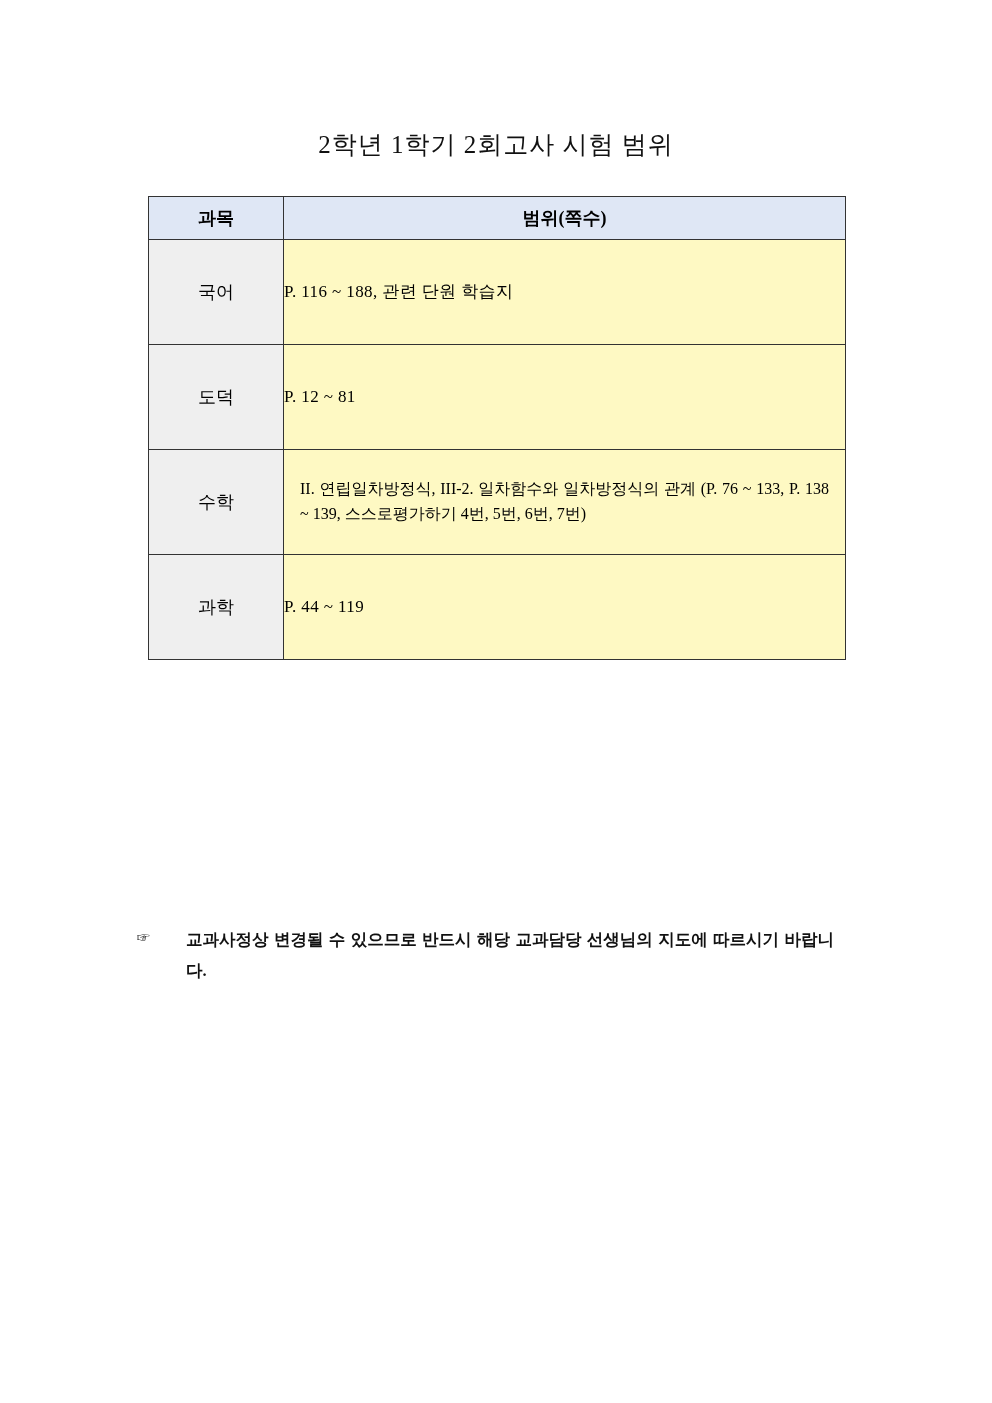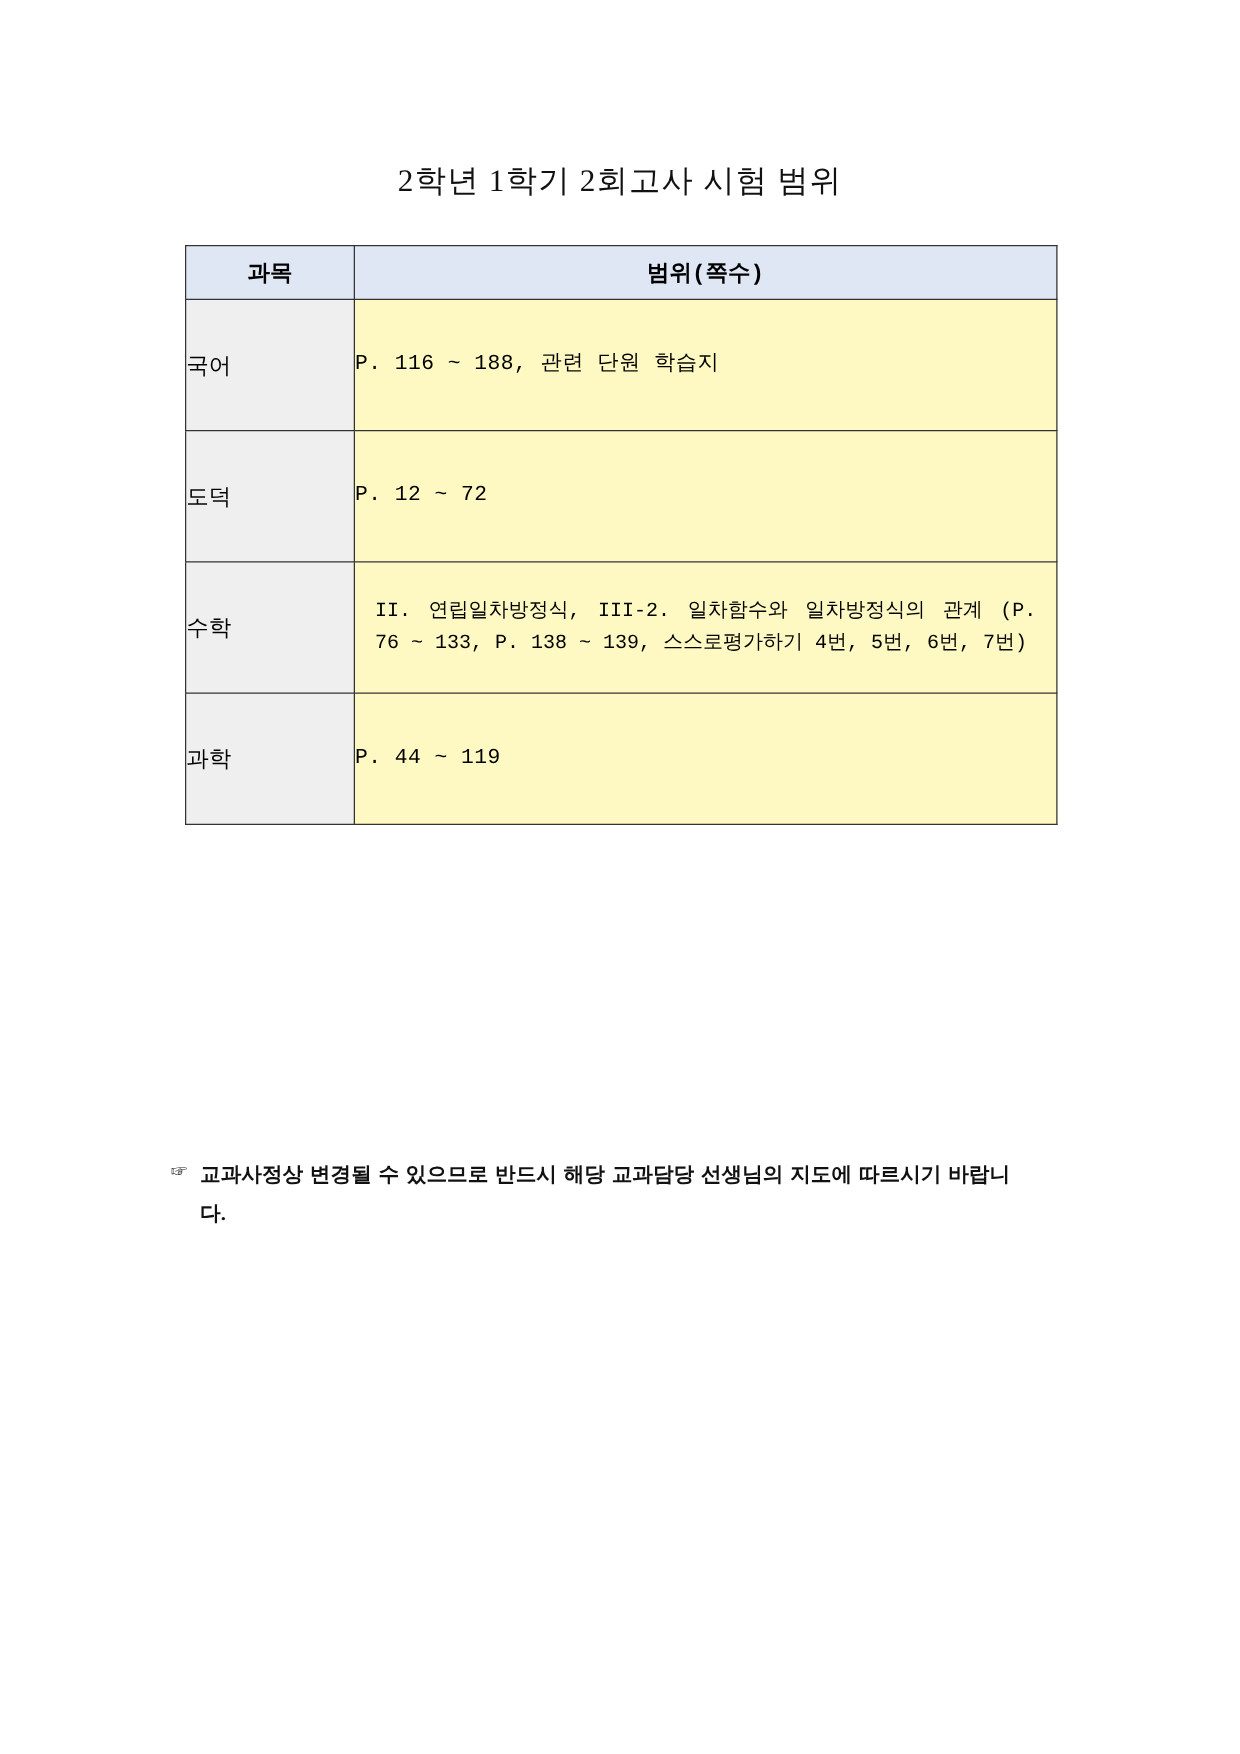--- a/index.html
+++ b/index.html
@@ -37,35 +37,35 @@
     top: 196px;
     left: 148px;
     width: 697px;
     border-collapse: collapse;
     table-layout: fixed;
   }
   table.scope-table td,
   table.scope-table th {
     border: 1px solid #333333;
     padding: 0;
-    font-family: Liberation Mono, monospace;
   }
   .th-subject, .th-range {
     background: #dfe7f5;
     text-align: center;
     font-weight: 700;
     font-size: 18px;
     height: 42px;
     vertical-align: middle;
   }
   .col-subject { width: 135px; }
   .col-range { width: 562px; }
 
   td.subject-cell {
     background: #efefef;
+    text-align: center;
     vertical-align: middle;
     font-size: 18px;
     height: 104px;
   }
   td.range-cell {
     background: #fef9c3;
     vertical-align: middle;
     font-size: 17px;
     padding: 0 14px;
     line-height: 1.55;
@@ -95,20 +95,21 @@
     font-size: 15px;
     font-weight: 400;
     vertical-align: top;
   }
   .note-text {
     display: inline-block;
     width: 648px;
     vertical-align: top;
     text-align: justify;
     text-justify: inter-character;
+    margin-left: 26px;
   }
 </style>
 </head>
 <body>
 
 <div class="page">
 
   <div class="doc-title">2학년 1학기 2회고사 시험 범위</div>
 
   <table class="scope-table">
@@ -122,21 +123,21 @@
         <th class="th-range">범위(쪽수)</th>
       </tr>
     </thead>
     <tbody>
       <tr>
         <td class="subject-cell">국어</td>
         <td class="range-cell single">P. 116 ~ 188, 관련 단원 학습지</td>
       </tr>
       <tr>
         <td class="subject-cell">도덕</td>
-        <td class="range-cell single">P. 12 ~ 72</td>
+        <td class="range-cell single">P. 12 ~ 81</td>
       </tr>
       <tr>
         <td class="subject-cell">수학</td>
         <td class="range-cell multi">II. 연립일차방정식, III-2. 일차함수와 일차방정식의 관계 (P. 76 ~ 133, P. 138 ~ 139, 스스로평가하기 4번, 5번, 6번, 7번)</td>
       </tr>
       <tr>
         <td class="subject-cell">과학</td>
         <td class="range-cell single">P. 44 ~ 119</td>
       </tr>
     </tbody>

